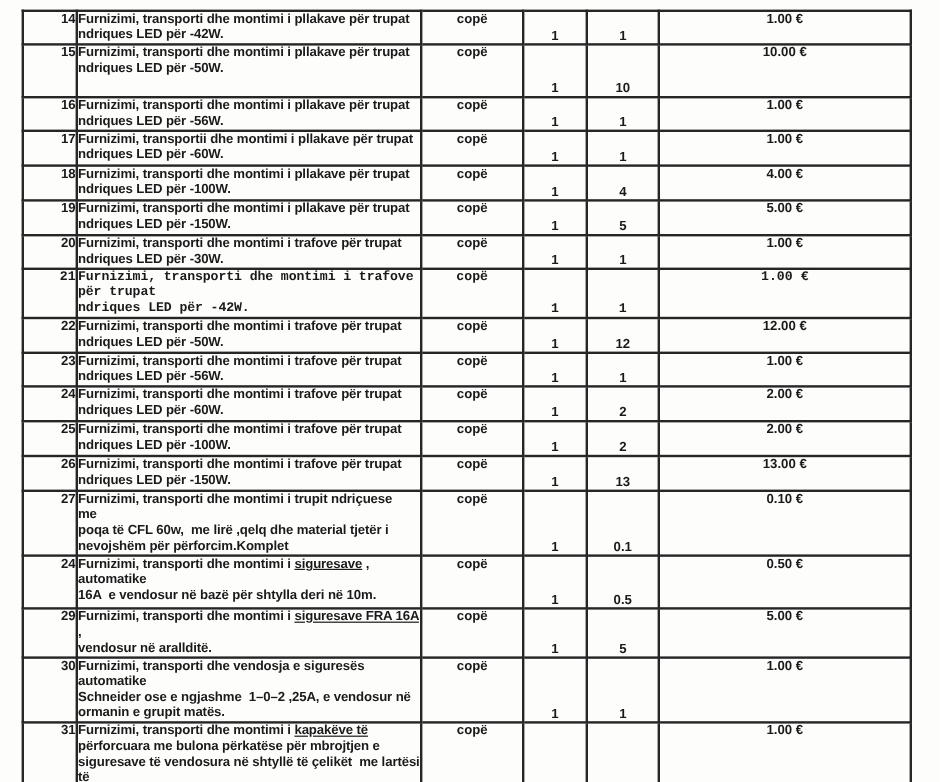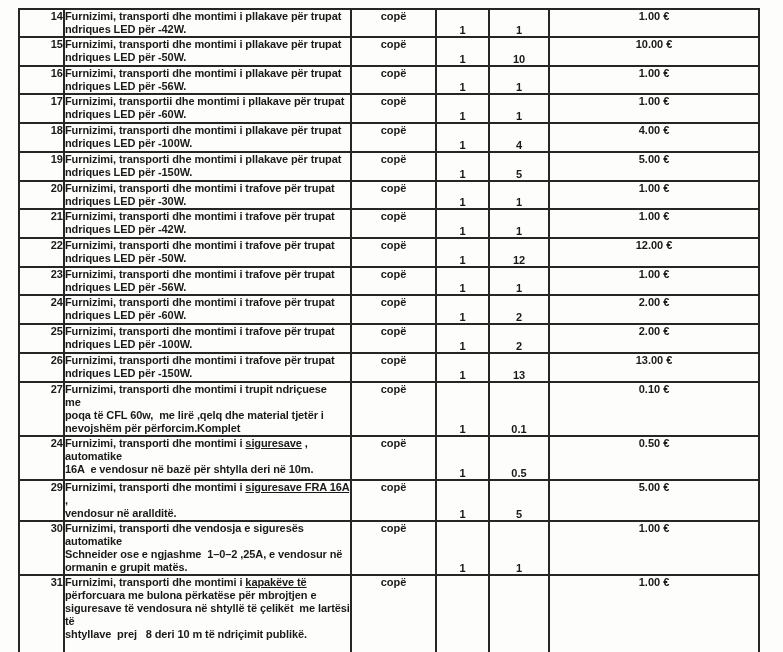--- a/index.html
+++ b/index.html
@@ -82,21 +82,21 @@
     <td class="c-num">14</td>
     <td class="c-desc">
             <div class="line"><span>Furnizimi, transporti dhe montimi i pllakave për trupat</span></div>
             <div class="line"><span>ndriques LED për -42W.</span></div>
           </td>
     <td class="c-unit">copë</td>
     <td class="c-qty">1</td>
     <td class="c-qty">1</td>
     <td class="c-price">1.00 €</td>
   </tr>
-        <tr style="height: 29px;">
+        <tr style="height: 44px;">
     <td class="c-num">15</td>
     <td class="c-desc">
             <div class="line"><span>Furnizimi, transporti dhe montimi i pllakave për trupat</span></div>
             <div class="line"><span>ndriques LED për -50W.</span></div>
           </td>
     <td class="c-unit">copë</td>
     <td class="c-qty">1</td>
     <td class="c-qty">10</td>
     <td class="c-price">10.00 €</td>
   </tr>
@@ -148,21 +148,21 @@
     <td class="c-num">20</td>
     <td class="c-desc">
             <div class="line"><span>Furnizimi, transporti dhe montimi i trafove për trupat</span></div>
             <div class="line"><span>ndriques LED për -30W.</span></div>
           </td>
     <td class="c-unit">copë</td>
     <td class="c-qty">1</td>
     <td class="c-qty">1</td>
     <td class="c-price">1.00 €</td>
   </tr>
-        <tr style="height: 29px;">
+        <tr style="height: 29px; font-family: Liberation Mono, monospace;">
     <td class="c-num">21</td>
     <td class="c-desc">
             <div class="line"><span>Furnizimi, transporti dhe montimi i trafove për trupat</span></div>
             <div class="line"><span>ndriques LED për -42W.</span></div>
           </td>
     <td class="c-unit">copë</td>
     <td class="c-qty">1</td>
     <td class="c-qty">1</td>
     <td class="c-price">1.00 €</td>
   </tr>

